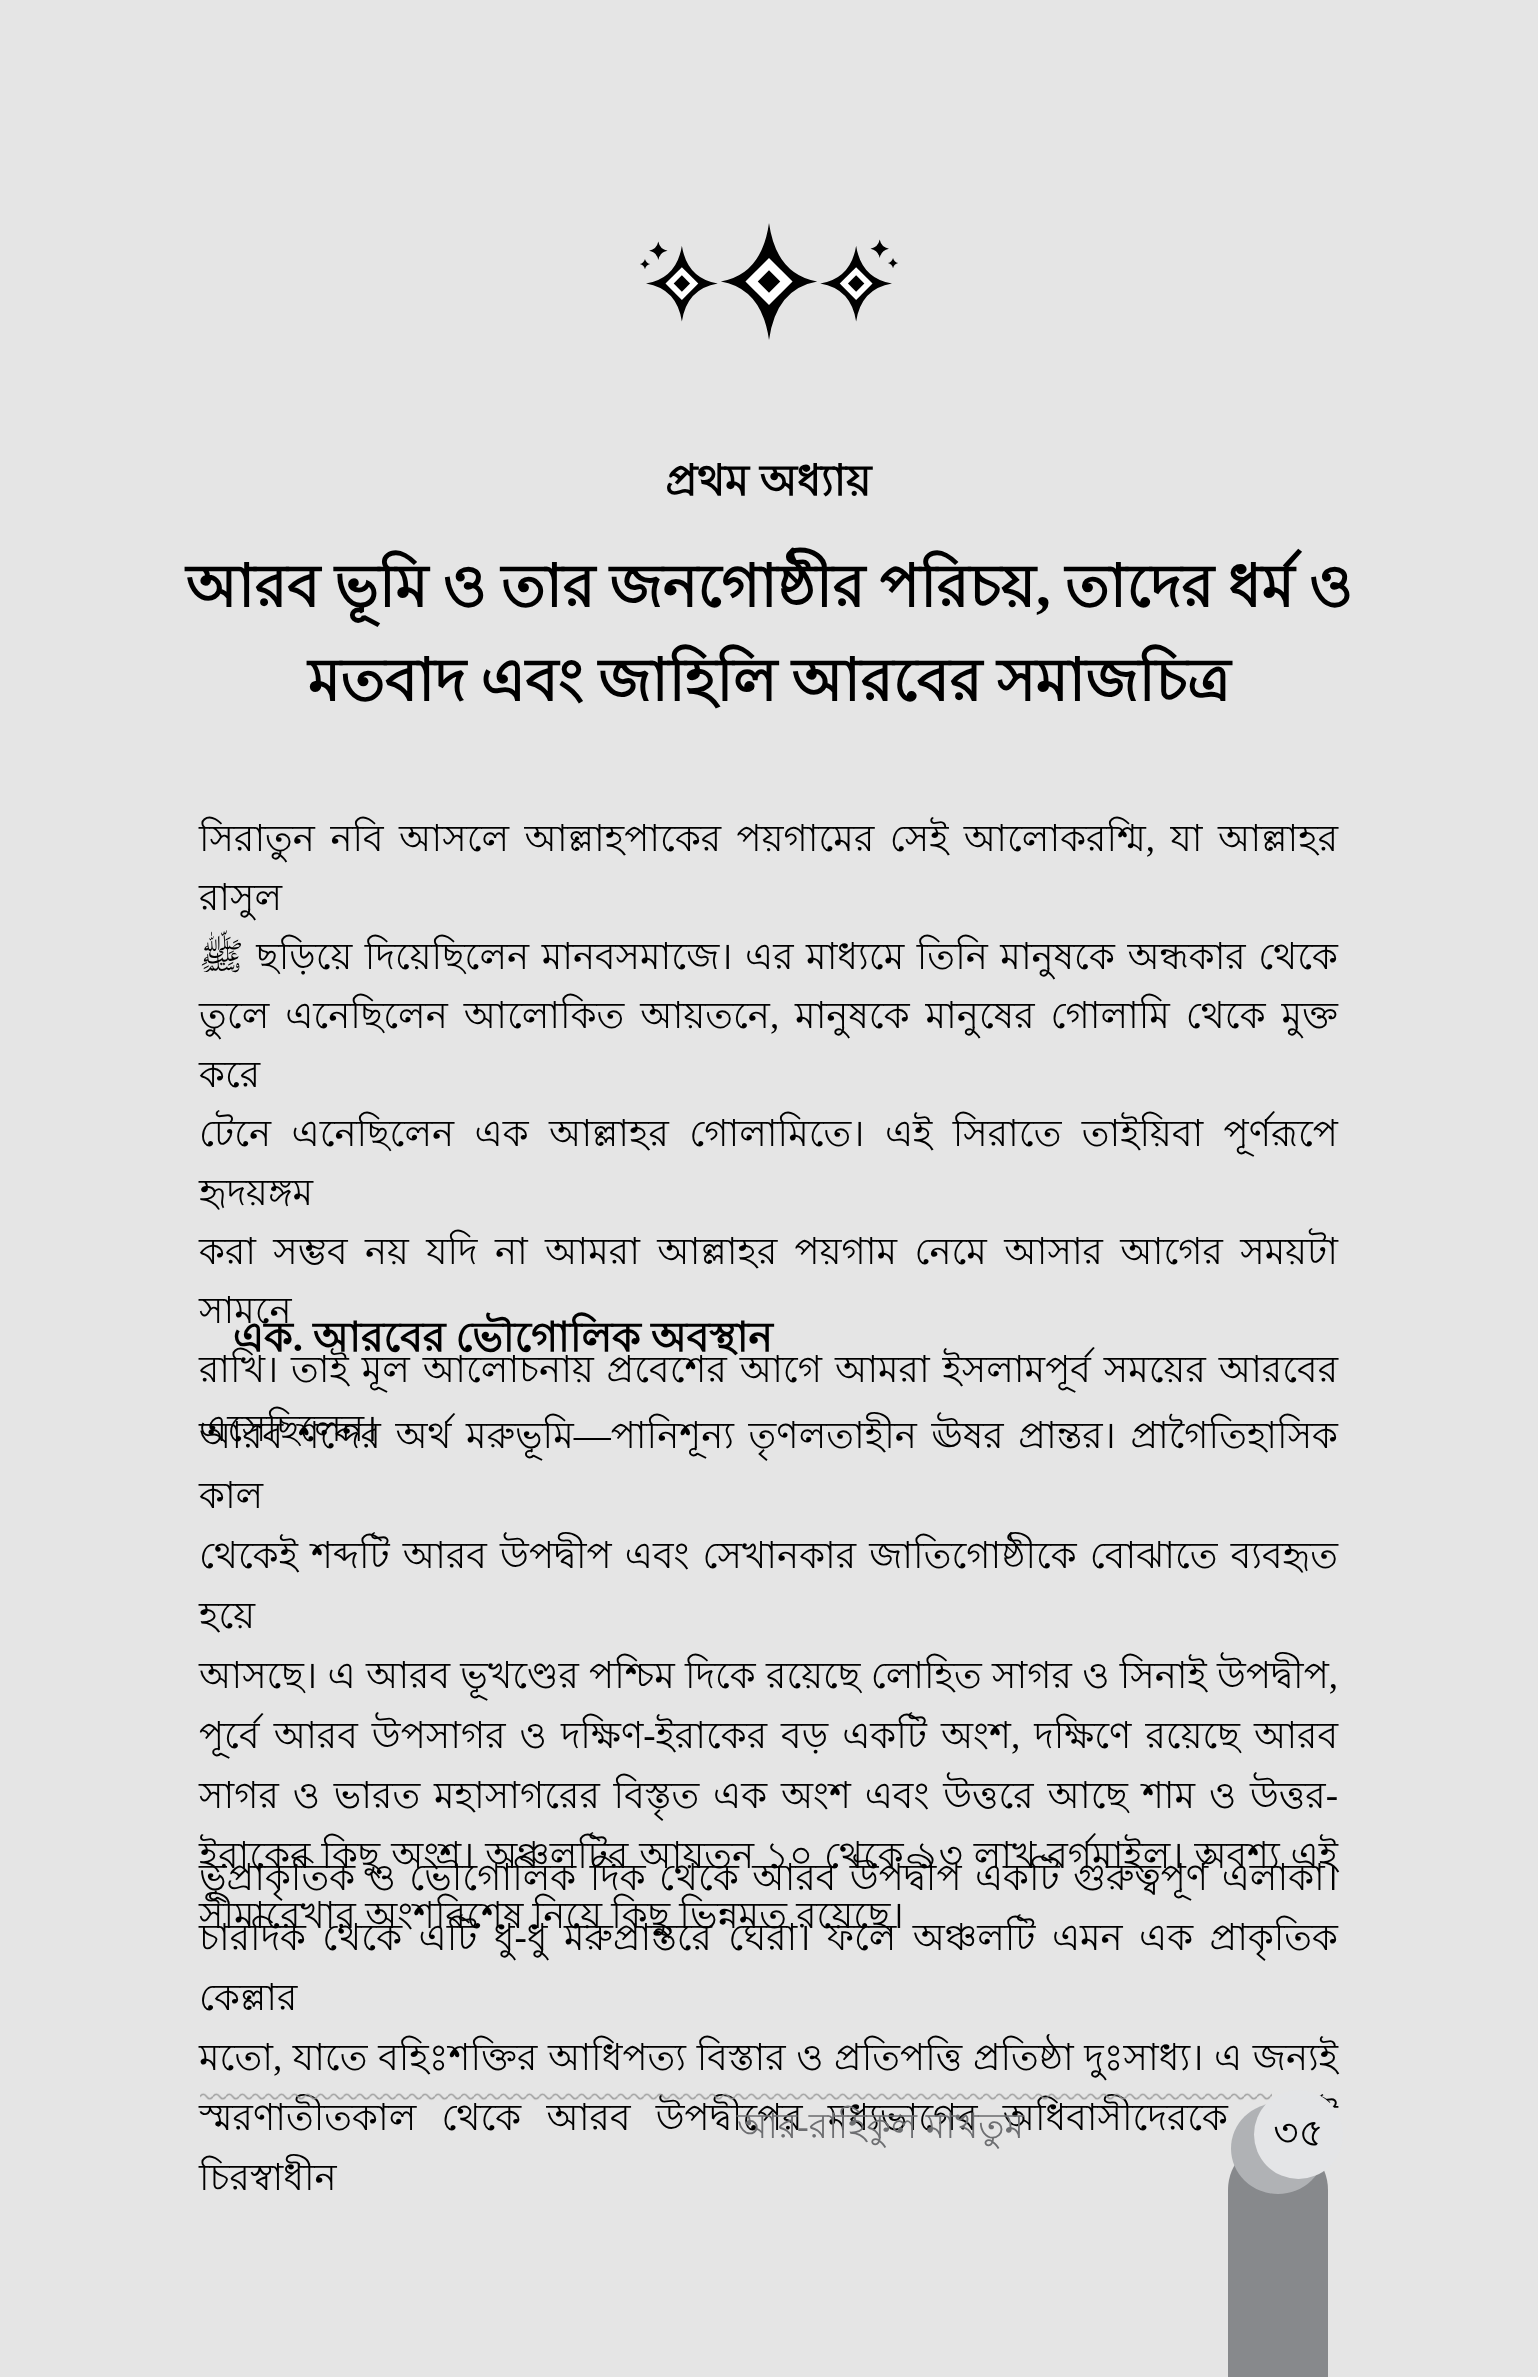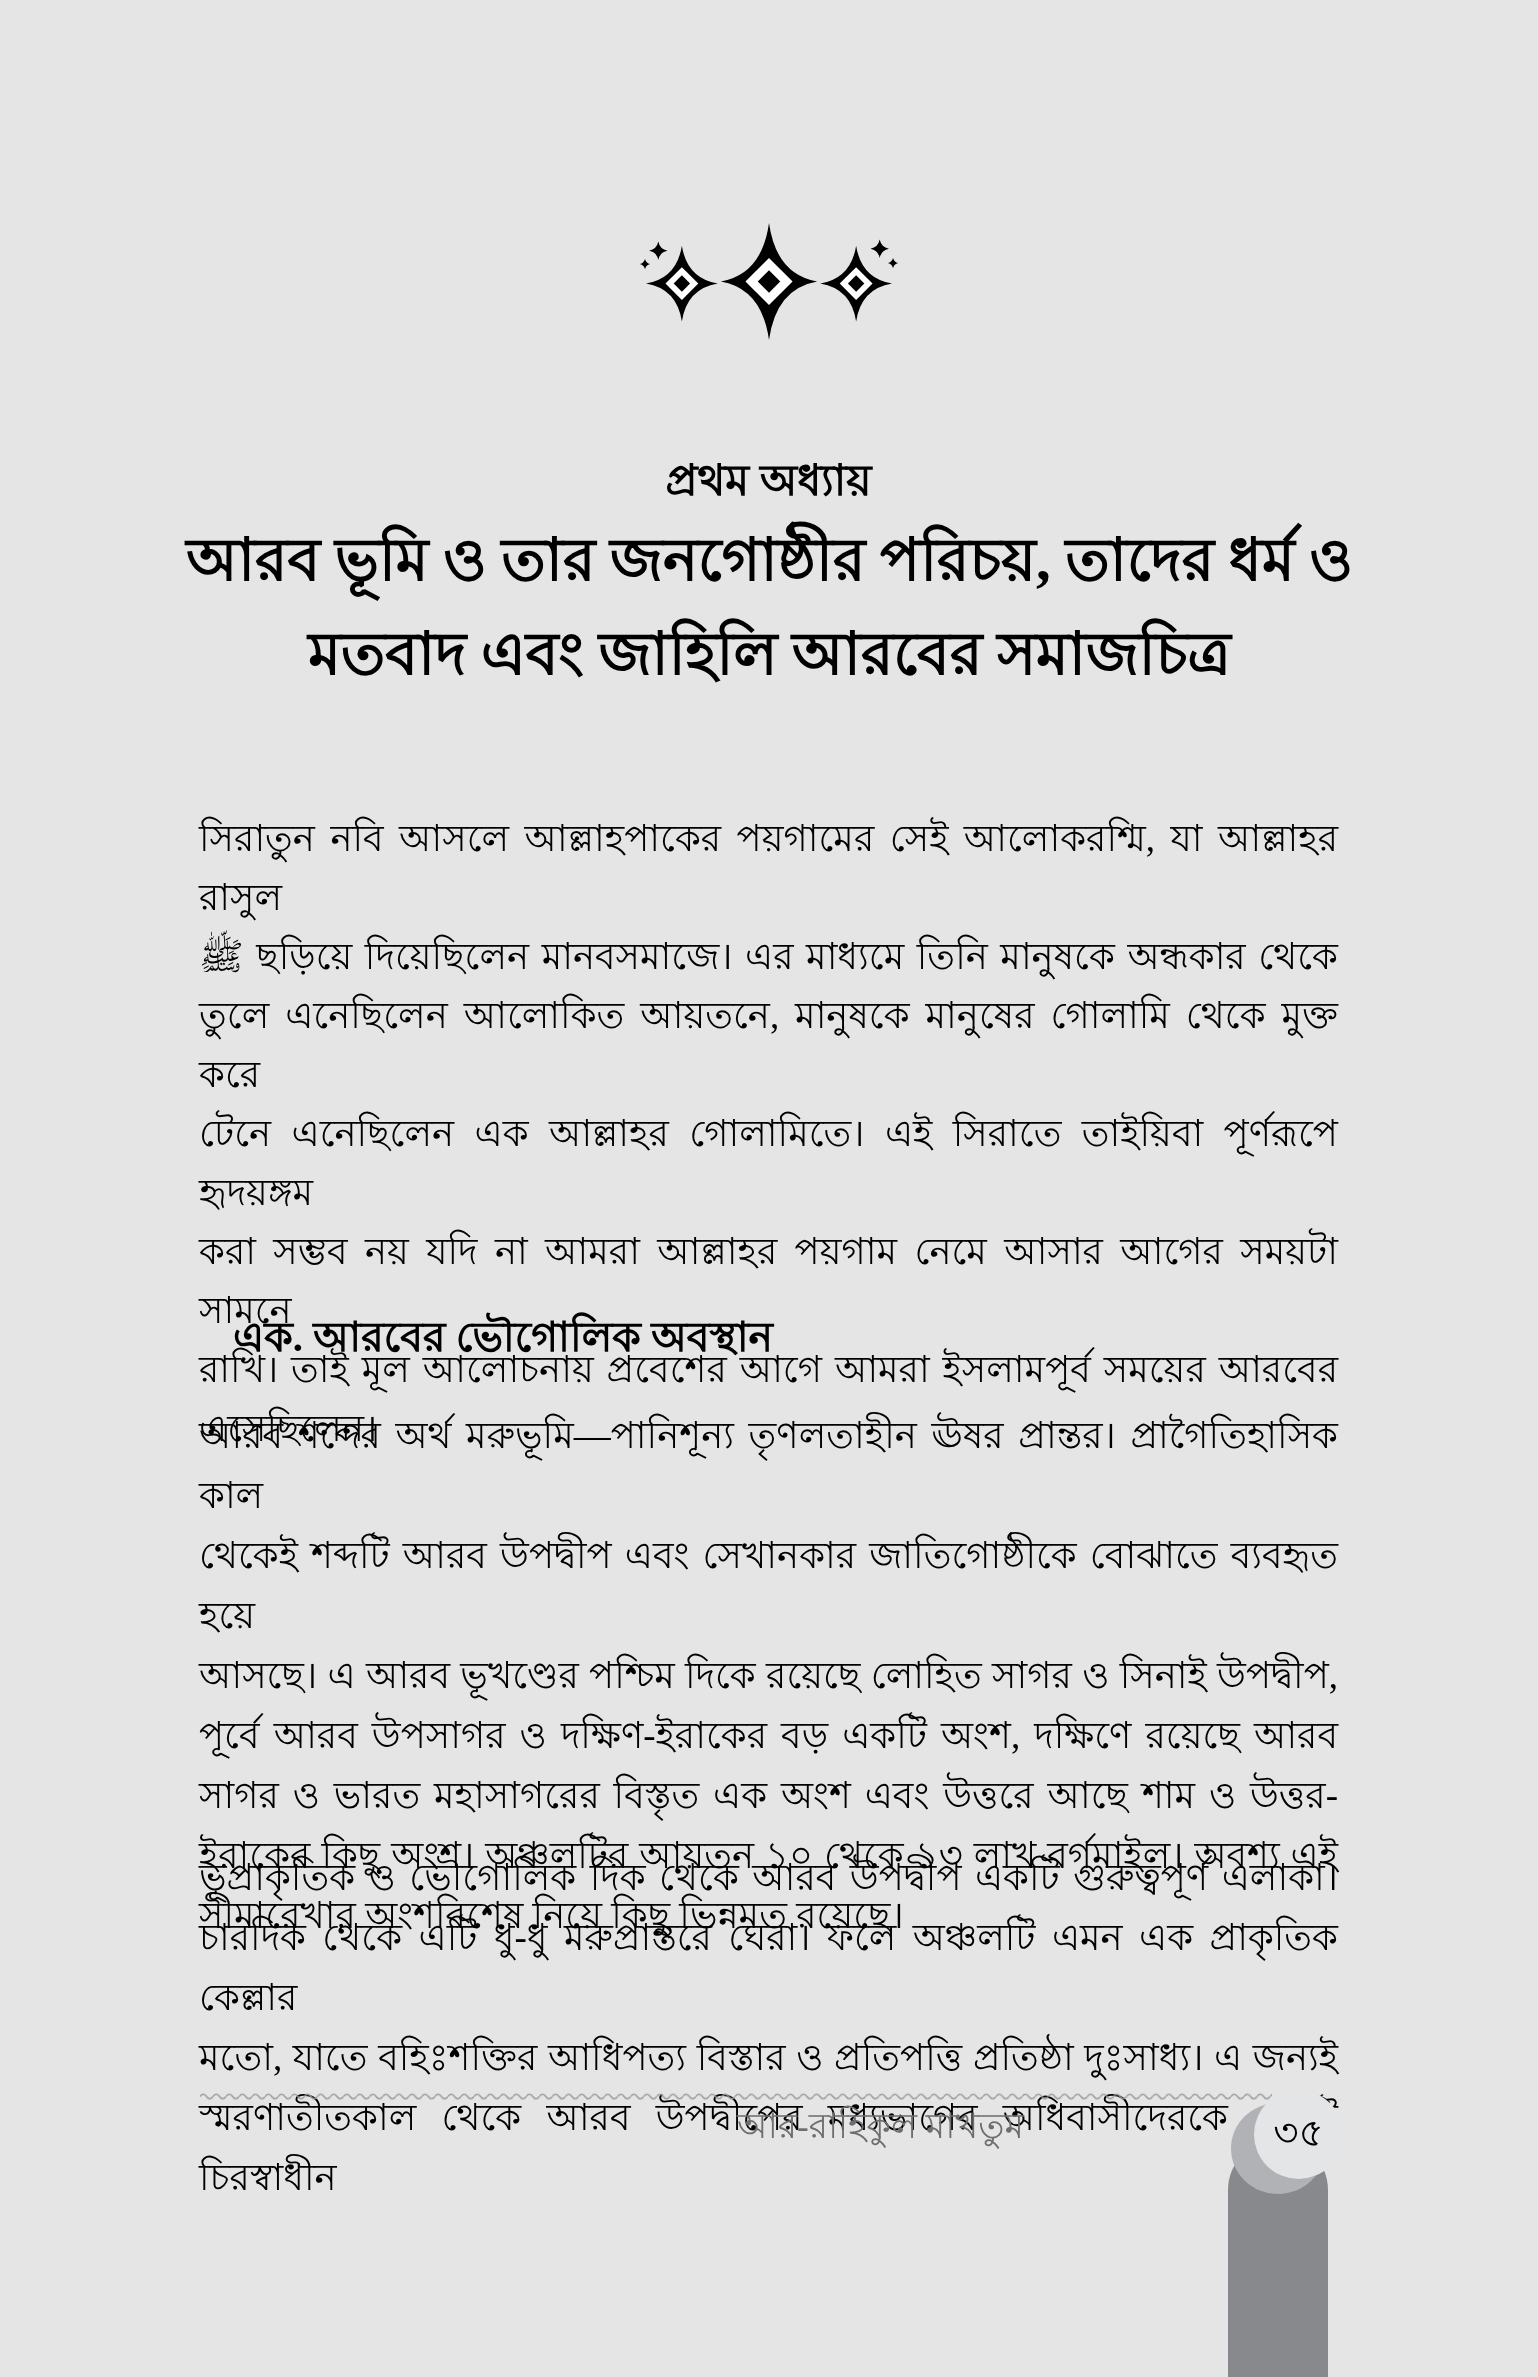--- a/index.html
+++ b/index.html
@@ -12,21 +12,21 @@
     color:#000;
   }
   
   .ornament{position:absolute;top:220px;left:50%;transform:translateX(-50%);}
   
   .chapter-label{
     position:absolute;top:453px;left:199px;width:1139px;
     text-align:center;font-size:43px;font-weight:bold;line-height:1.3;
   }
   .chapter-title{
-    position:absolute;top:513px;left:103px;width:1333px;
+    position:absolute;top:539px;left:103px;width:1333px;
     text-align:center;font-size:59px;font-weight:bold;line-height:94px;
   }
   
   .para{
     position:absolute;left:199px;width:1139px;
     font-size:37px;line-height:59px;
   }
   #para1{top:809px;}
   #para2{top:1406px;line-height:60px;}
   #para3{top:1848px;line-height:60px;}

